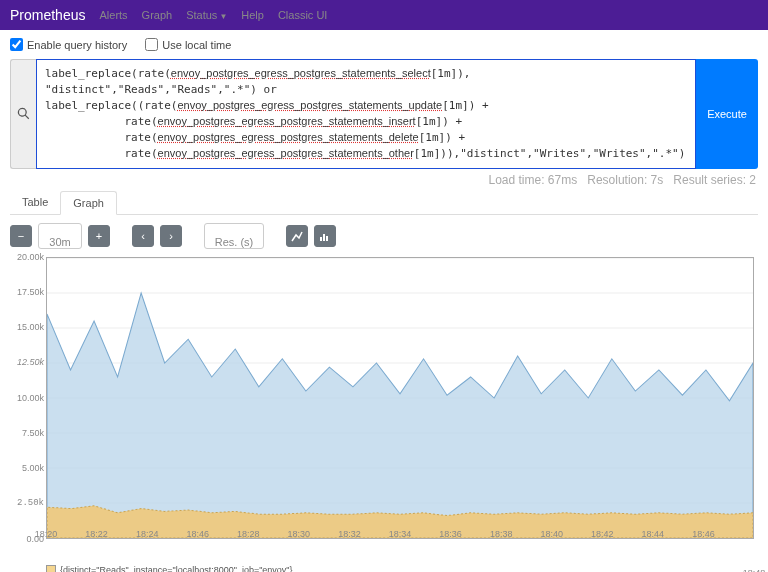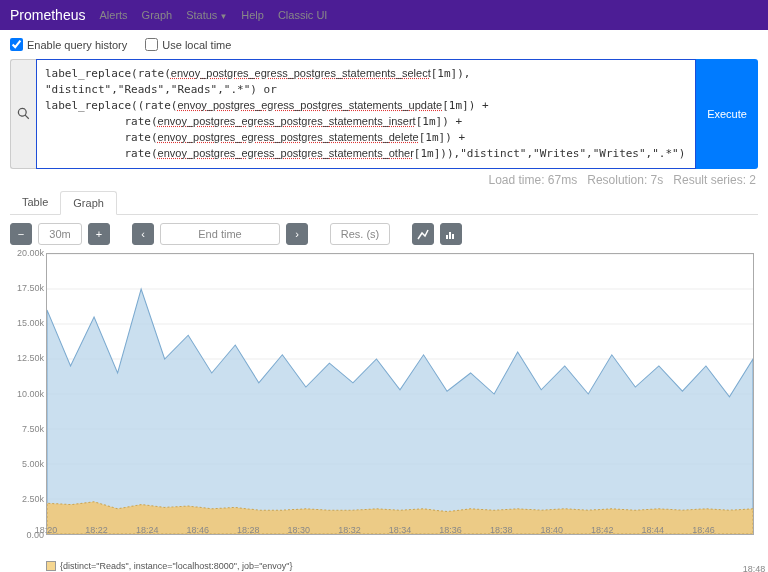--- a/index.html
+++ b/index.html
@@ -17,21 +17,21 @@
 .query-text{flex:1;border:1px solid #1d4ed8;padding:6px 8px;font-size:11px;font-family:Menlo,monospace;color:#333;line-height:1.45;white-space:pre-wrap}
 .query-text .u{text-decoration-line:underline;text-decoration-style:dotted;text-decoration-color:#d33}
 .exec-btn{width:62px;background:#007bff;color:#fff;display:flex;align-items:center;justify-content:center;font-size:11px;border-radius:0 3px 3px 0;cursor:pointer}
 .meta{text-align:right;padding:4px 12px;font-size:12px;color:#aaa}
 .viewtabs{display:flex;border-bottom:1px solid #ddd;margin:0 10px}
 .viewtabs .tab{padding:5px 12px;font-size:11px;color:#555;cursor:pointer}
 .viewtabs .tab.active{border:1px solid #ddd;border-bottom-color:#fff;border-radius:3px 3px 0 0;margin-bottom:-1px;background:#fff}
 .toolbar{display:flex;gap:6px;padding:8px 10px;align-items:center}
 .btn{height:22px;min-width:22px;display:flex;align-items:center;justify-content:center;border:1px solid #ccc;border-radius:3px;background:#fff;font-size:11px;cursor:pointer}
 .btn.dark{background:#6c757d;color:#fff;border-color:#6c757d}
-.ipt{height:22px;border:1px solid #ccc;border-radius:3px;text-align:center;font-size:11px;color:#888;padding:4px 8px}
+.ipt{height:22px;border:1px solid #ccc;border-radius:3px;text-align:center;font-size:11px;color:#888;padding:12px 8px}
 .chart-frame{margin:0 10px;height:300px;position:relative}
 .ylabels{position:absolute;left:0;top:0;bottom:18px;width:36px}
 .ylabels span{position:absolute;right:2px;font-size:9px;color:#888;transform:translateY(-50%)}
 .plot{position:absolute;left:36px;right:4px;top:0;bottom:18px;border:1px solid #aaa}
 .plot svg{width:100%;height:100%;display:block}
 .xlabels{position:absolute;left:36px;right:4px;bottom:12px;height:16px}
 .xlabels span{position:absolute;font-size:9px;color:#888;transform:translateX(-50%)}
 .legend{margin:8px 10px 0 46px;font-size:9px}
 .legend .row{display:flex;align-items:center;gap:4px;margin-bottom:3px;color:#555}
 .legend .sw{width:10px;height:10px;border:1px solid #999}
@@ -85,21 +85,20 @@
   <div class="tab">Table</div>
   <div class="tab active">Graph</div>
 </div>
 
 <div class="toolbar">
   <div class="btn dark">−</div>
   <div class="ipt" style="width:44px">30m</div>
   <div class="btn dark">+</div>
   <div style="width:10px"></div>
   <div class="btn dark">‹</div>
-  <div class="ipt" style="width:120px">End time</div>
   <div class="btn dark">›</div>
   <div style="width:10px"></div>
   <div class="ipt" style="width:60px">Res. (s)</div>
   <div style="width:10px"></div>
   <div class="btn dark">
       <svg width="12" height="12" viewBox="0 0 12 12">
         <path d="M1 11L5 5l3 3 3-6" stroke="#fff" fill="none" stroke-width="1.5"></path>
       </svg>
     </div>
   <div class="btn dark">
@@ -107,25 +106,25 @@
         <rect x="1" y="7" width="2" height="4" fill="#fff"></rect>
         <rect x="4" y="4" width="2" height="7" fill="#fff"></rect>
         <rect x="7" y="6" width="2" height="5" fill="#fff"></rect>
       </svg>
     </div>
 </div>
 
 <div class="chart-frame">
   <div class="ylabels" id="ylabels">
       <span style="top: 100%;">0.00</span>
-      <span style="top: 87.5%;">2.50k</span>
+      <span style="top: 87.5%; font-family: Liberation Mono, monospace;">2.50k</span>
       <span style="top: 75%;">5.00k</span>
       <span style="top: 62.5%;">7.50k</span>
       <span style="top: 50%;">10.00k</span>
-      <span style="top: 37.5%;">12.50k</span>
+      <span style="top: 37.5%; font-style: italic;">12.50k</span>
       <span style="top: 25%;">15.00k</span>
       <span style="top: 12.5%;">17.50k</span>
       <span style="top: 0%;">20.00k</span>
     </div>
   <div class="plot">
     <svg id="plotsvg" viewBox="0 0 700 280" preserveAspectRatio="none">
         <line x1="0" y1="280" x2="700" y2="280" stroke="#eee"></line>
         <line x1="0" y1="245" x2="700" y2="245" stroke="#eee"></line>
         <line x1="0" y1="210" x2="700" y2="210" stroke="#eee"></line>
         <line x1="0" y1="175" x2="700" y2="175" stroke="#eee"></line>

